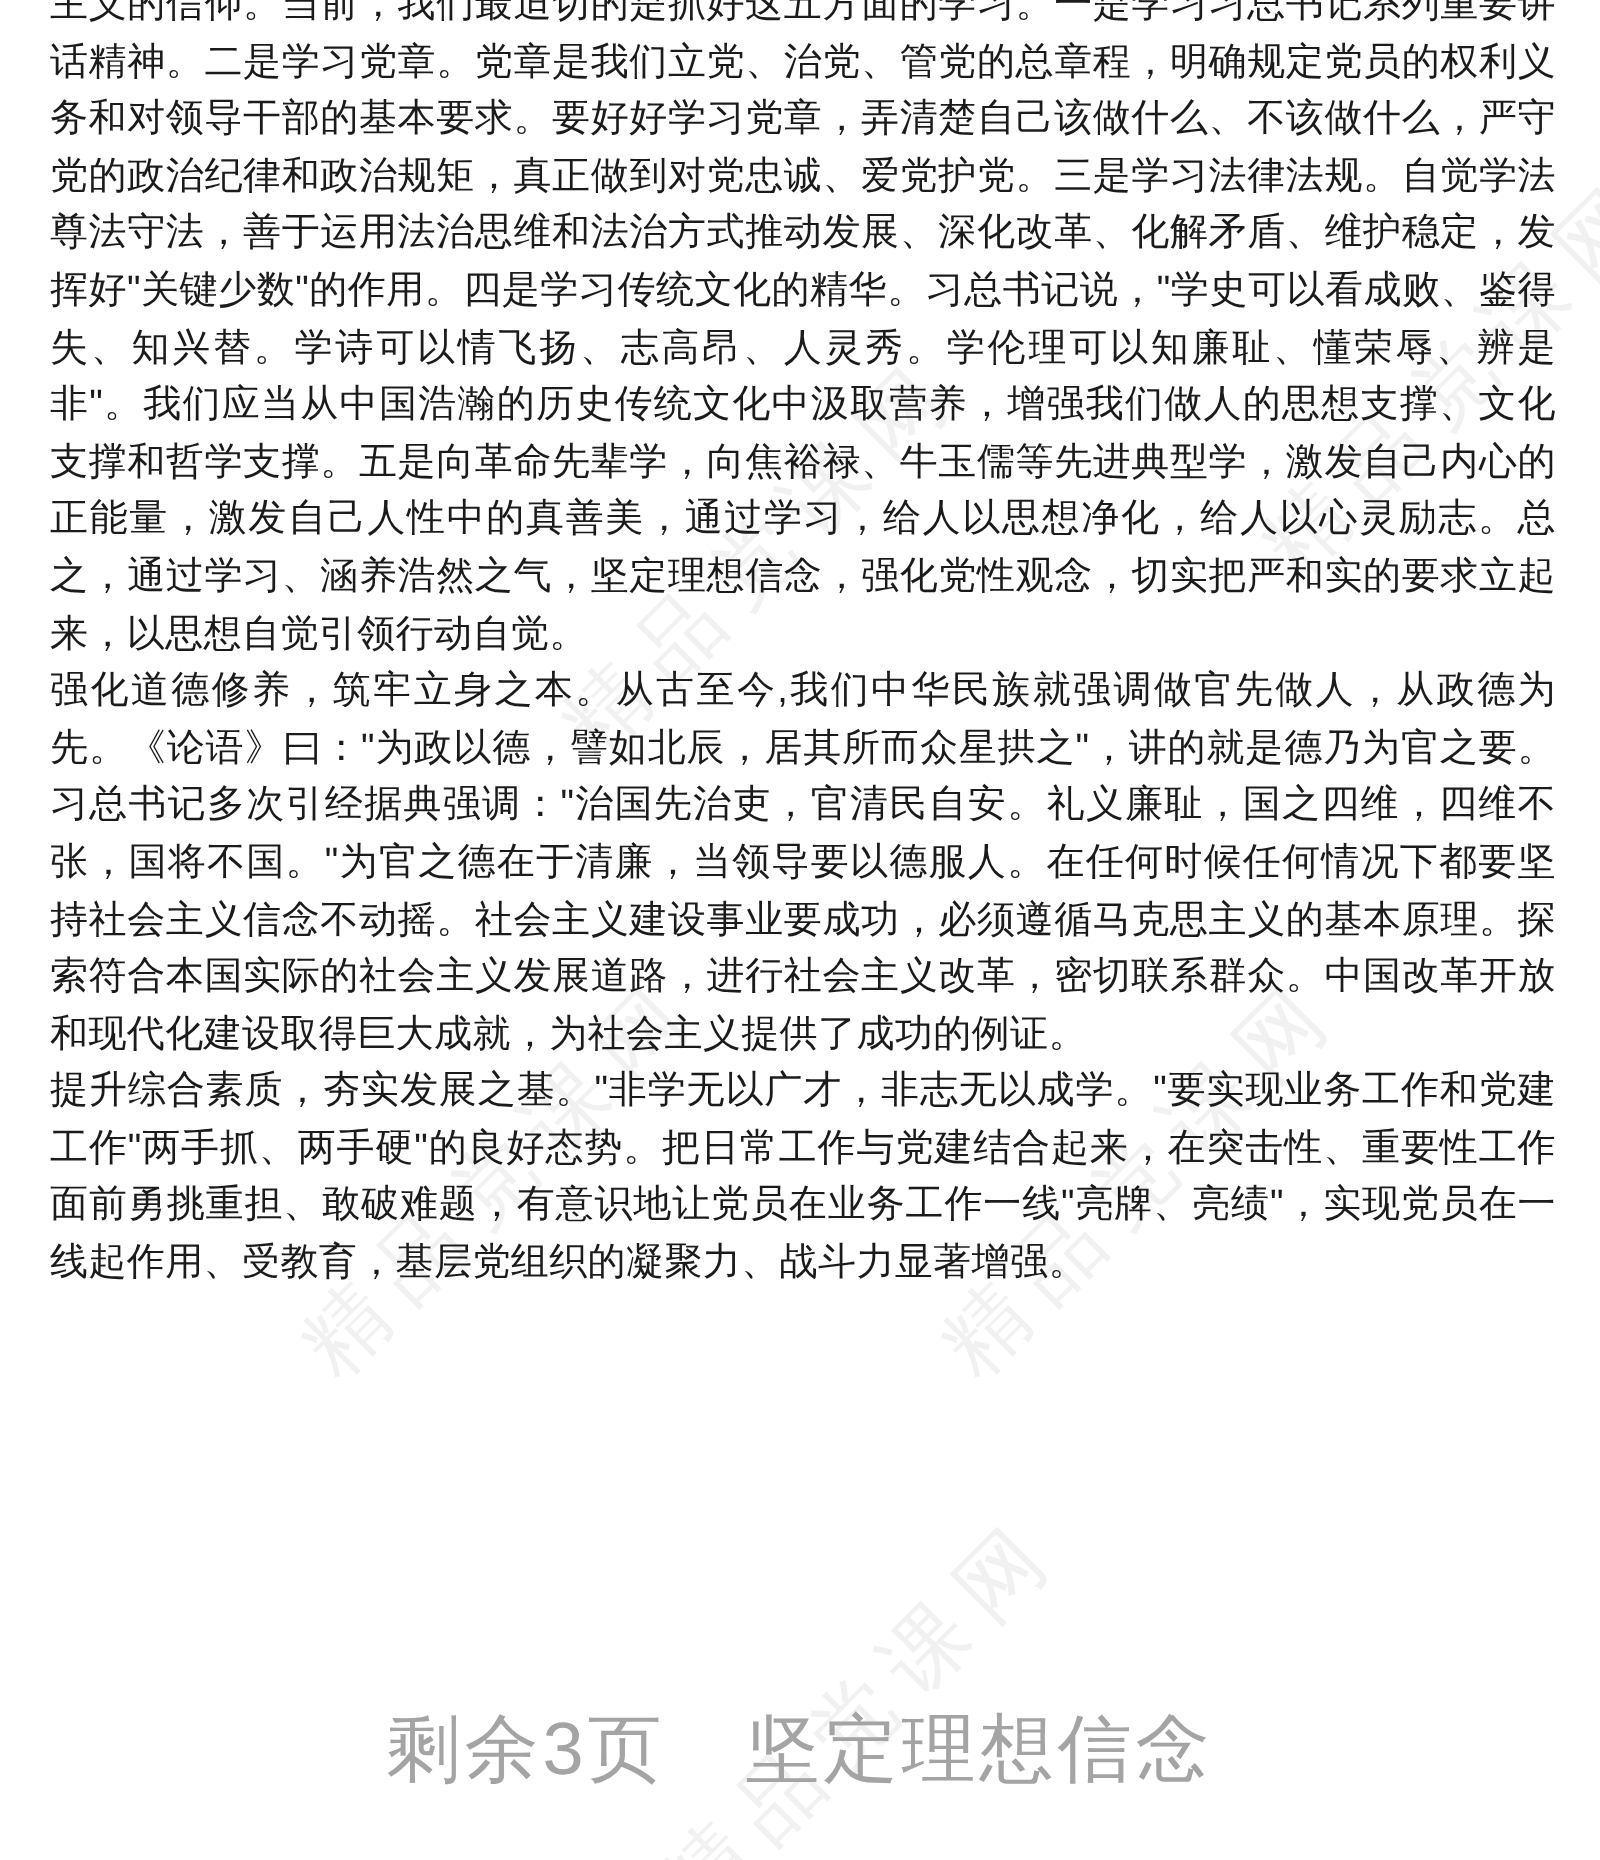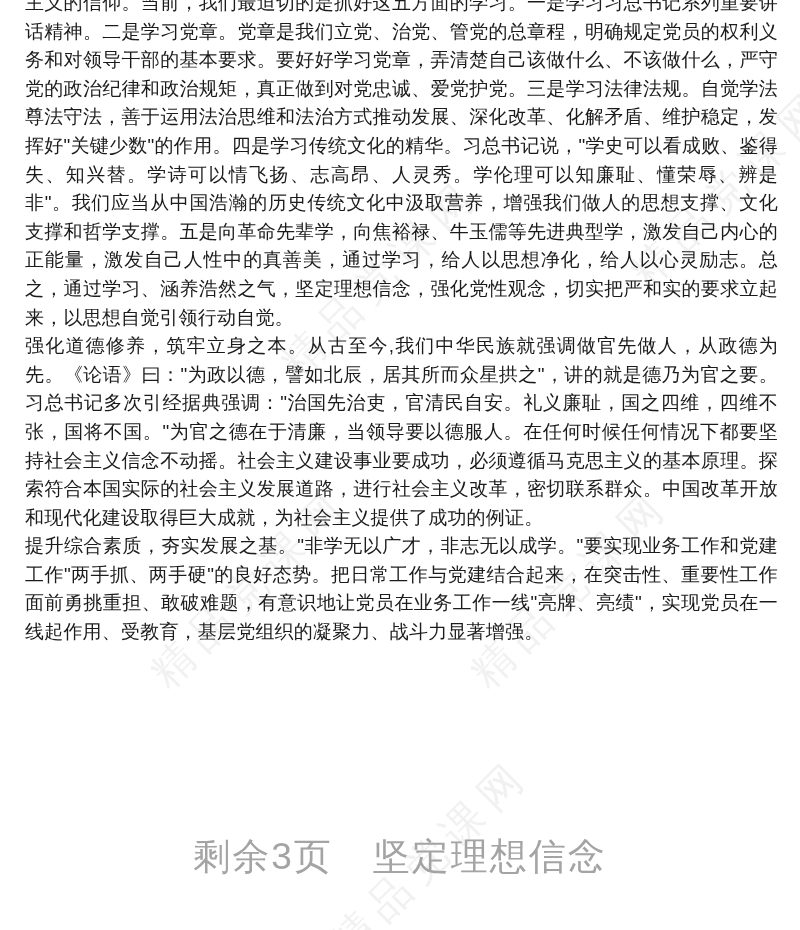--- a/index.html
+++ b/index.html
@@ -48,21 +48,21 @@
     color: #1b1b1b;
     text-align: justify;
     letter-spacing: 0.2px;
   }
   .doc p { margin: 0; }
   
   .footer-notice {
     position: absolute;
     z-index: 1;
     left: 0;
-    top: 832px;
+    top: 850px;
     width: 800px;
     display: flex;
     justify-content: center;
     align-items: baseline;
     gap: 40px;
     font-size: 37px;
     color: #a4a4a4;
     letter-spacing: 2px;
   }
 </style>

